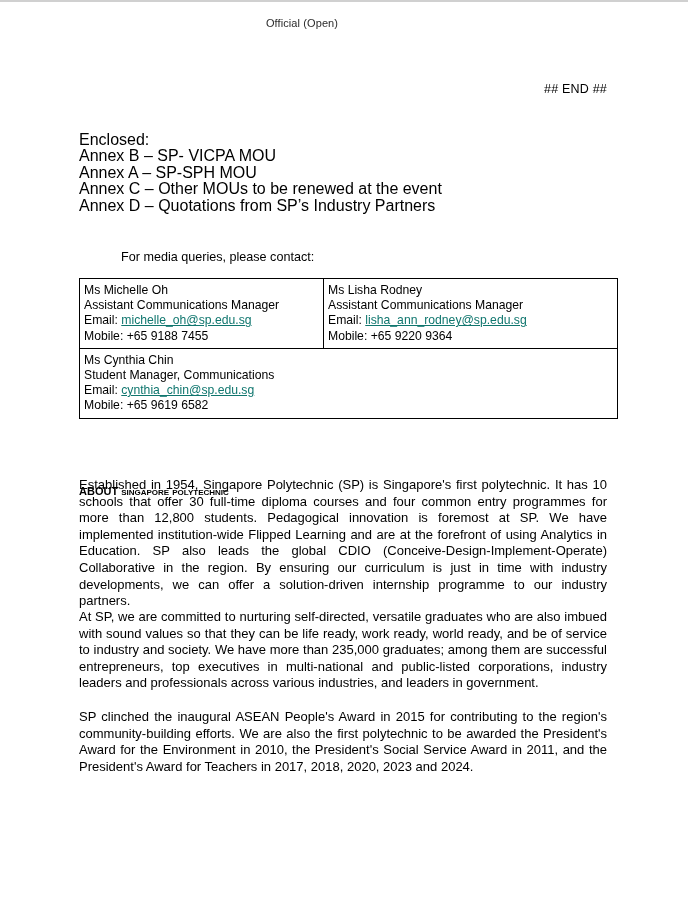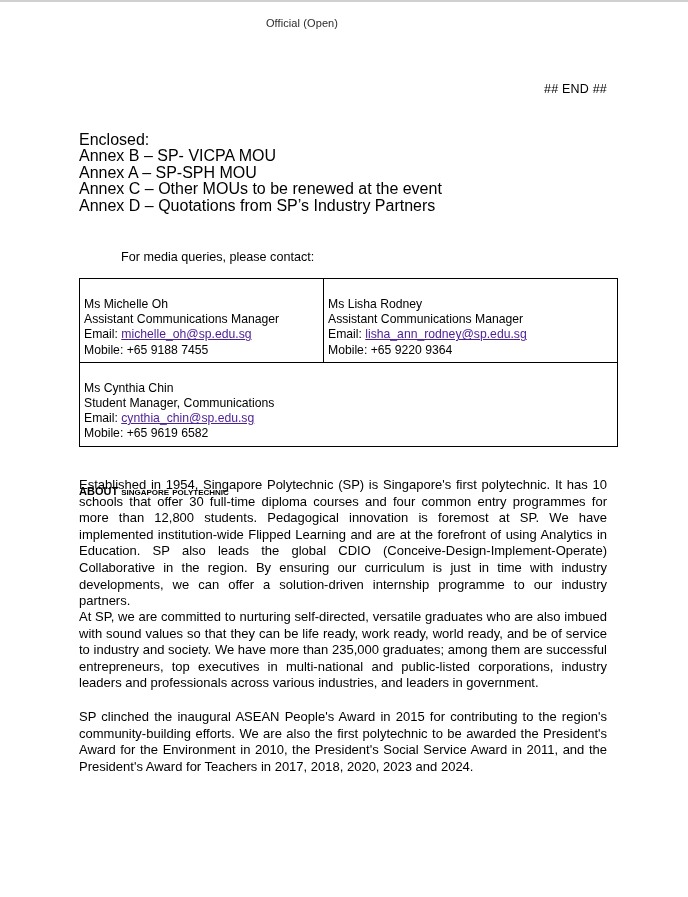--- a/index.html
+++ b/index.html
@@ -96,32 +96,32 @@
     left: 0;
     width: 528px;
     border-collapse: collapse;
     table-layout: fixed;
     font-size: 12.2px;
     line-height: 15.2px;
   }
   .contacts-table td {
     border: 1px solid #000000;
     vertical-align: top;
-    padding: 18px 0 4px 4px;
+    padding: 4px 0 4px 4px;
   }
   .contacts-table td.col-left  { width: 239px; }
   .contacts-table td.col-right { width: 289px; }
 
   .contact-name,
   .contact-role,
   .contact-mobile { white-space: nowrap; }
 
   .email-row { white-space: nowrap; }
   .email-link {
-    color: #4c1d95;
+    color: #0f766e;
     text-decoration: underline;
   }
 
   
   .about-heading {
     position: absolute;
     top: 443px;
     left: 0;
     width: 528px;
     font-size: 11px;

